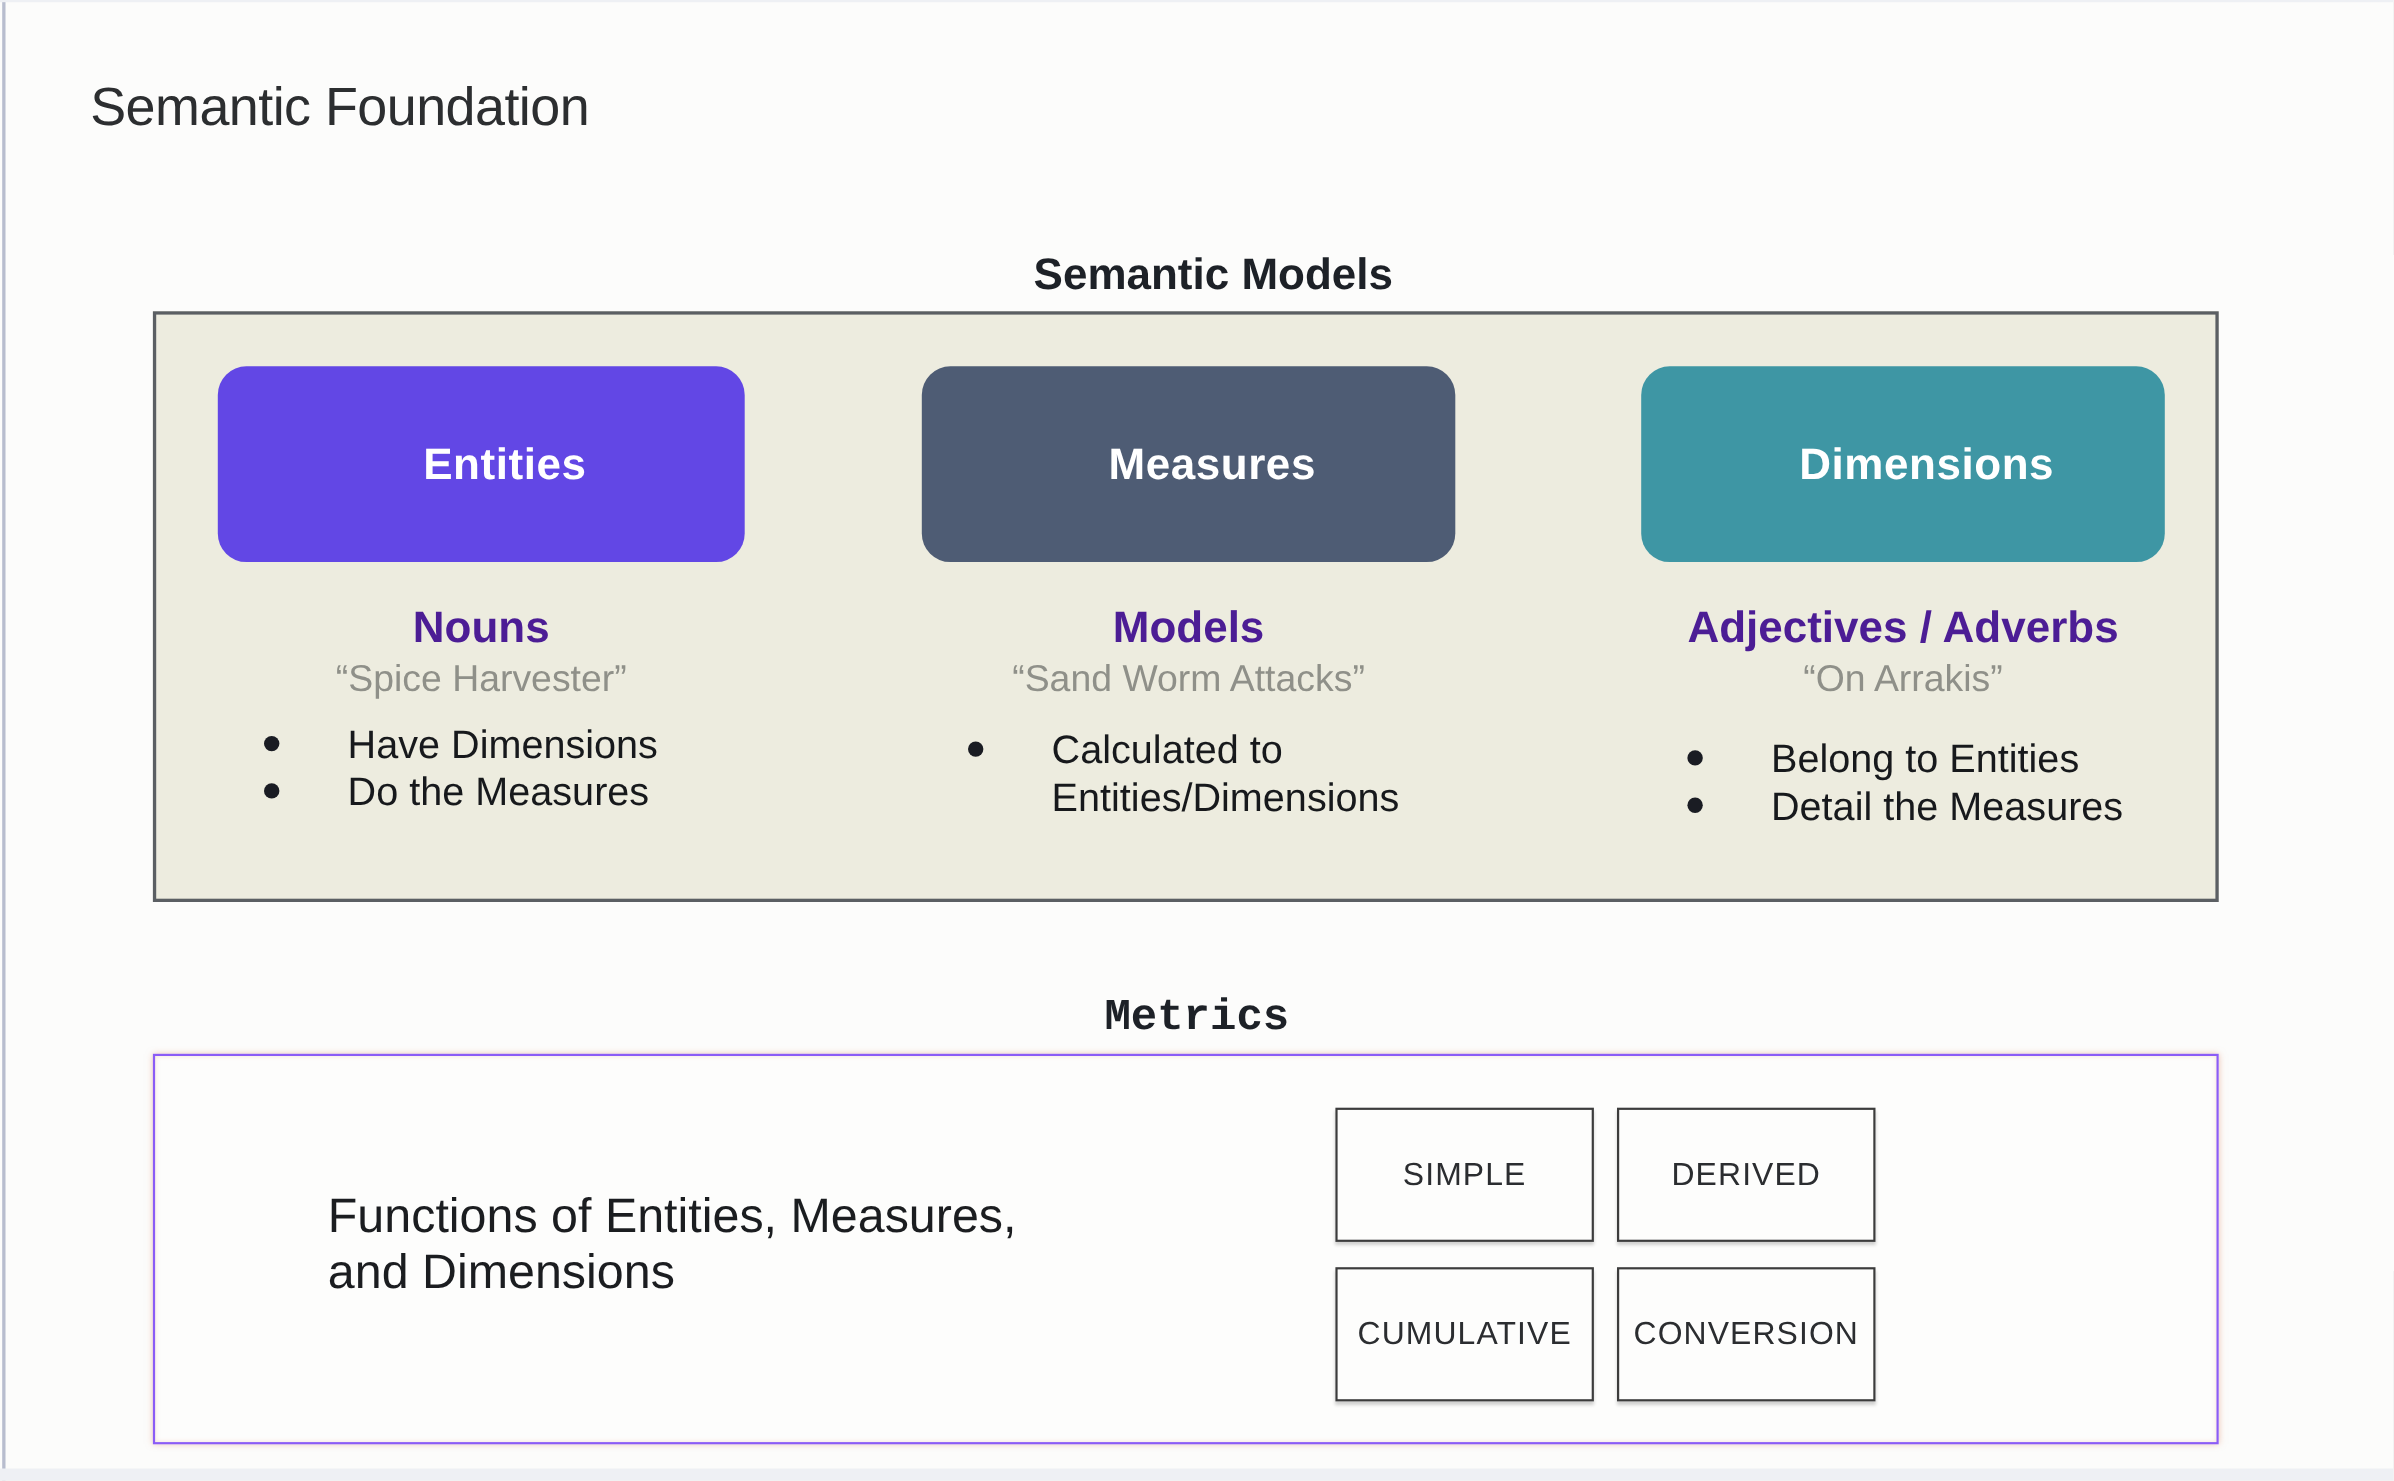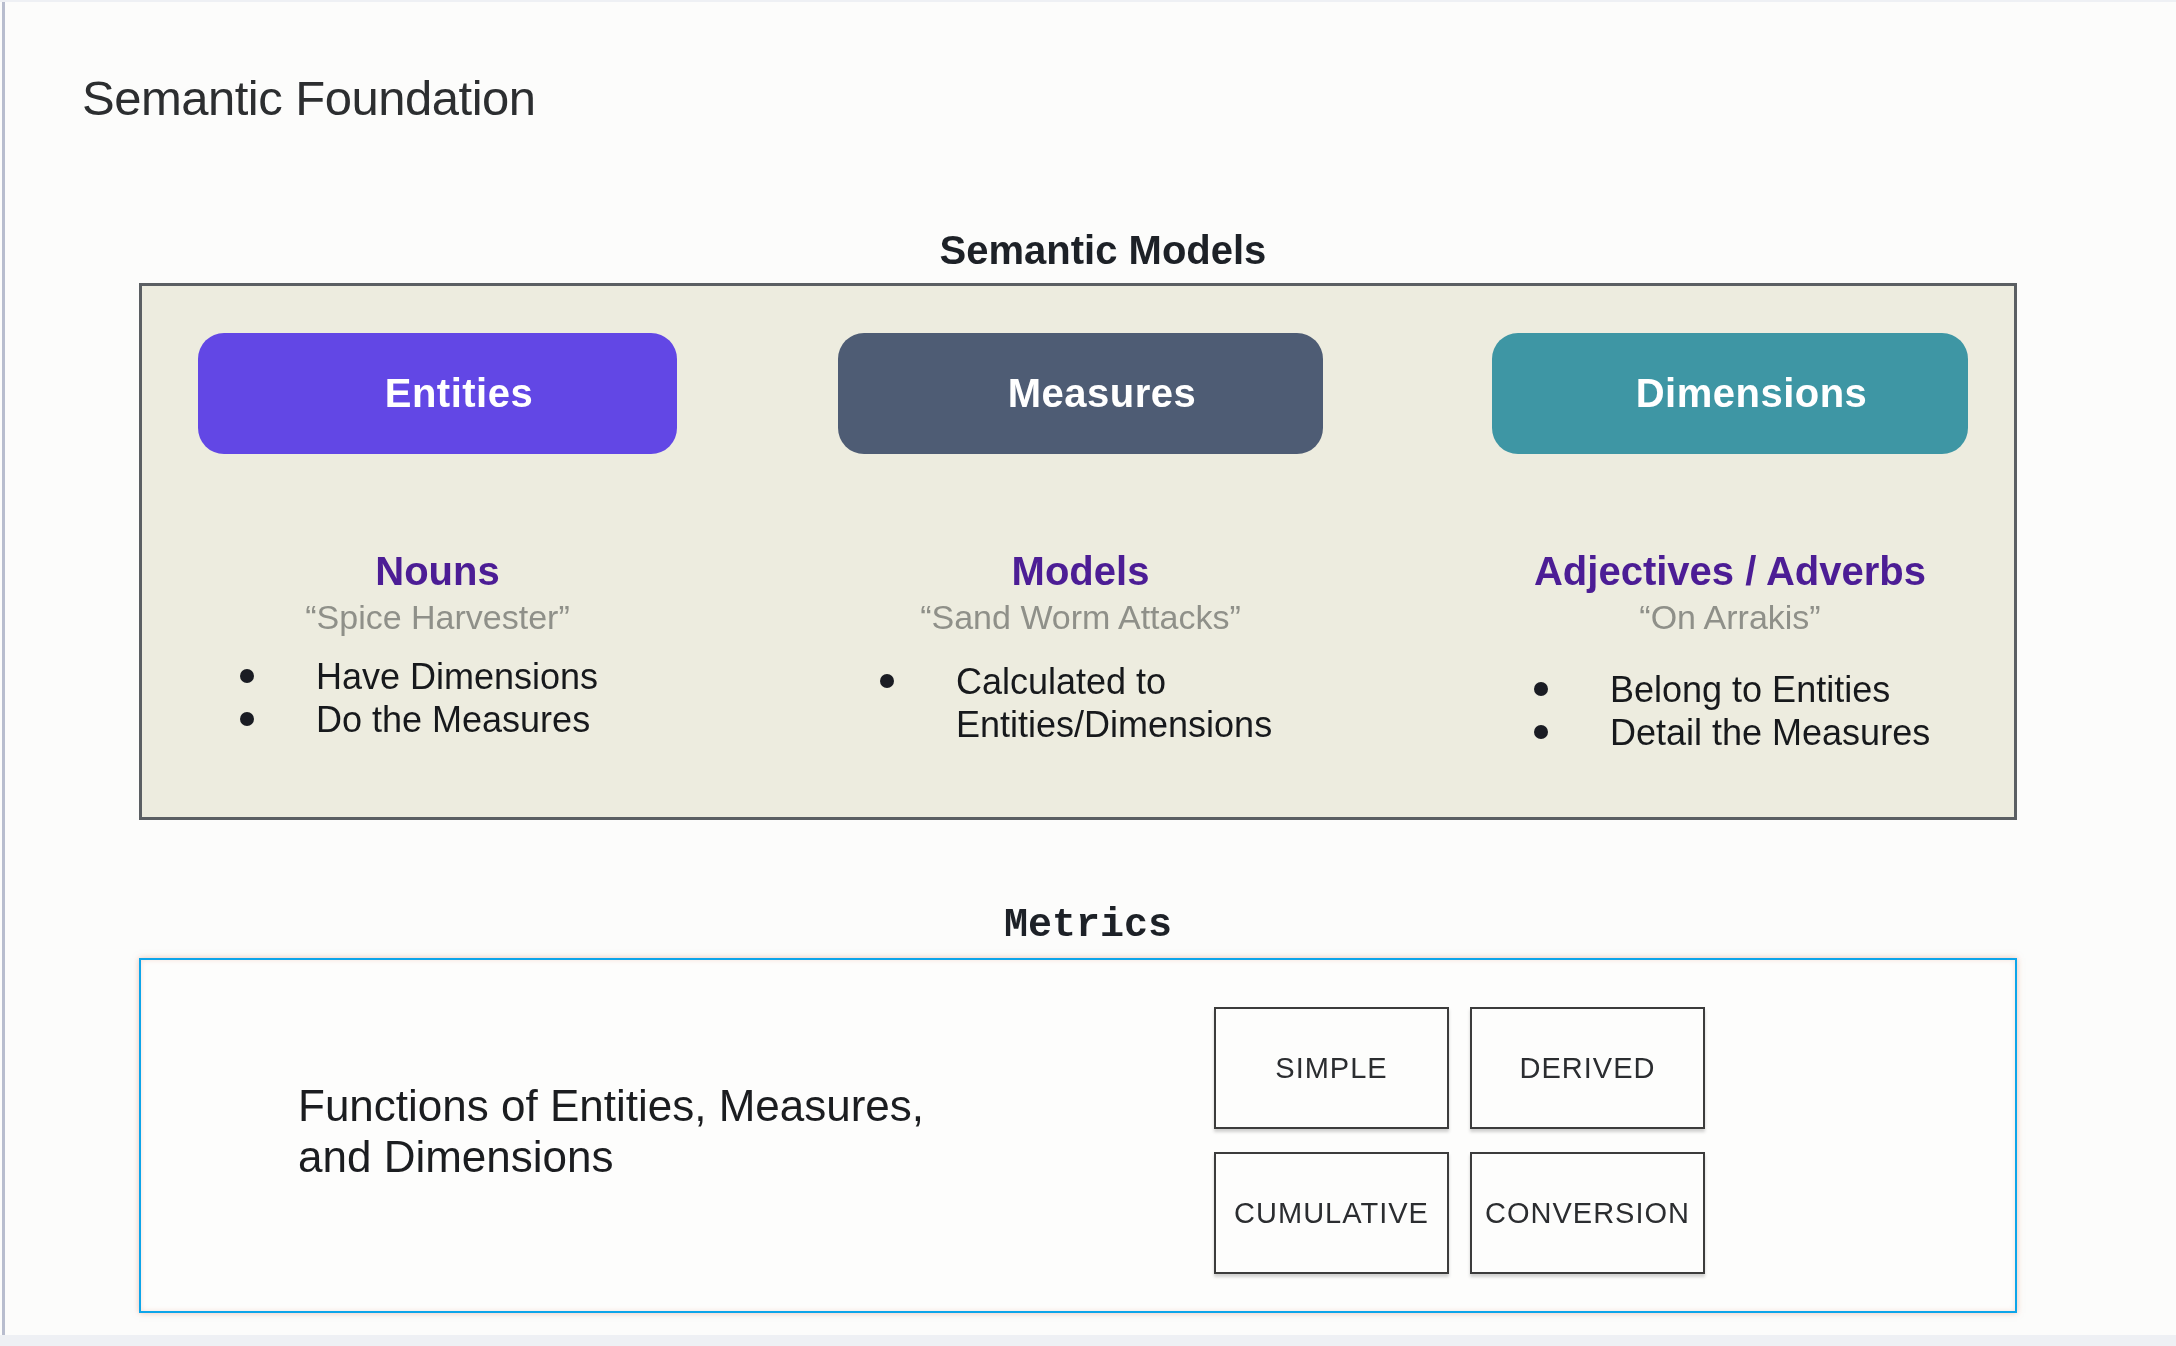--- a/index.html
+++ b/index.html
@@ -30,21 +30,21 @@
     position:absolute;left:139px;top:283px;width:1878px;height:537px;
     border:3px solid #5b5f63;box-sizing:border-box;
   }
 
   .col{position:absolute;top:0;height:100%;}
   .col-0{left:56px;width:479px;}
   .col-1{left:696px;width:485px;}
   .col-2{left:1350px;width:476px;}
 
   .pill{
-    position:absolute;top:47px;left:0;right:0;height:121px;border-radius:26px;
+    position:absolute;top:47px;left:0;right:0;height:178px;border-radius:26px;
     display:flex;align-items:center;justify-content:center;padding-left:43px;
   }
   .pill-label{font-size:40px;font-weight:700;color:#ffffff;letter-spacing:.5px;}
 
   .wordtype{position:absolute;top:262px;left:0;right:0;text-align:center;}
   .wt{font-size:40px;font-weight:700;color:#4c1d95;line-height:46px;}
   .qt{font-size:34px;color:#8f9089;line-height:42px;margin-top:2px;}
 
   .bullet-list{position:absolute;left:0;right:0;padding-left:42px;display:flex;flex-direction:column;}
   .col-0 .bullet-list{top:369px;}
@@ -55,21 +55,21 @@
   .bullet-text{font-size:36px;line-height:43px;color:#17191c;white-space:pre-line;}
 
   .metrics-heading{
     position:absolute;left:139px;top:903px;width:1878px;
     text-align:center;transform:translateX(10px);
     font-size:40px;font-weight:700;color:#1d2127;font-family:Liberation Mono, monospace;
   }
 
   .metrics-panel{
     position:absolute;left:139px;top:958px;width:1878px;height:355px;
-    box-sizing:border-box;border:2px solid #0ea5e9;background:#fdfdfc;
+    box-sizing:border-box;border:2px solid #8b5cf6;background:#fdfdfc;
     box-shadow:0 0 6px rgba(226,152,122,.55), inset 0 0 5px rgba(226,152,122,.28);
   }
   .metrics-desc{
     position:absolute;left:157px;top:120px;
     font-size:44px;line-height:51px;color:#1b1d20;white-space:pre-line;
   }
   .tile{
     position:absolute;width:235px;height:122px;box-sizing:border-box;
     background:#fdfdfc;border:2px solid #3c3c3c;
     display:flex;align-items:center;justify-content:center;

